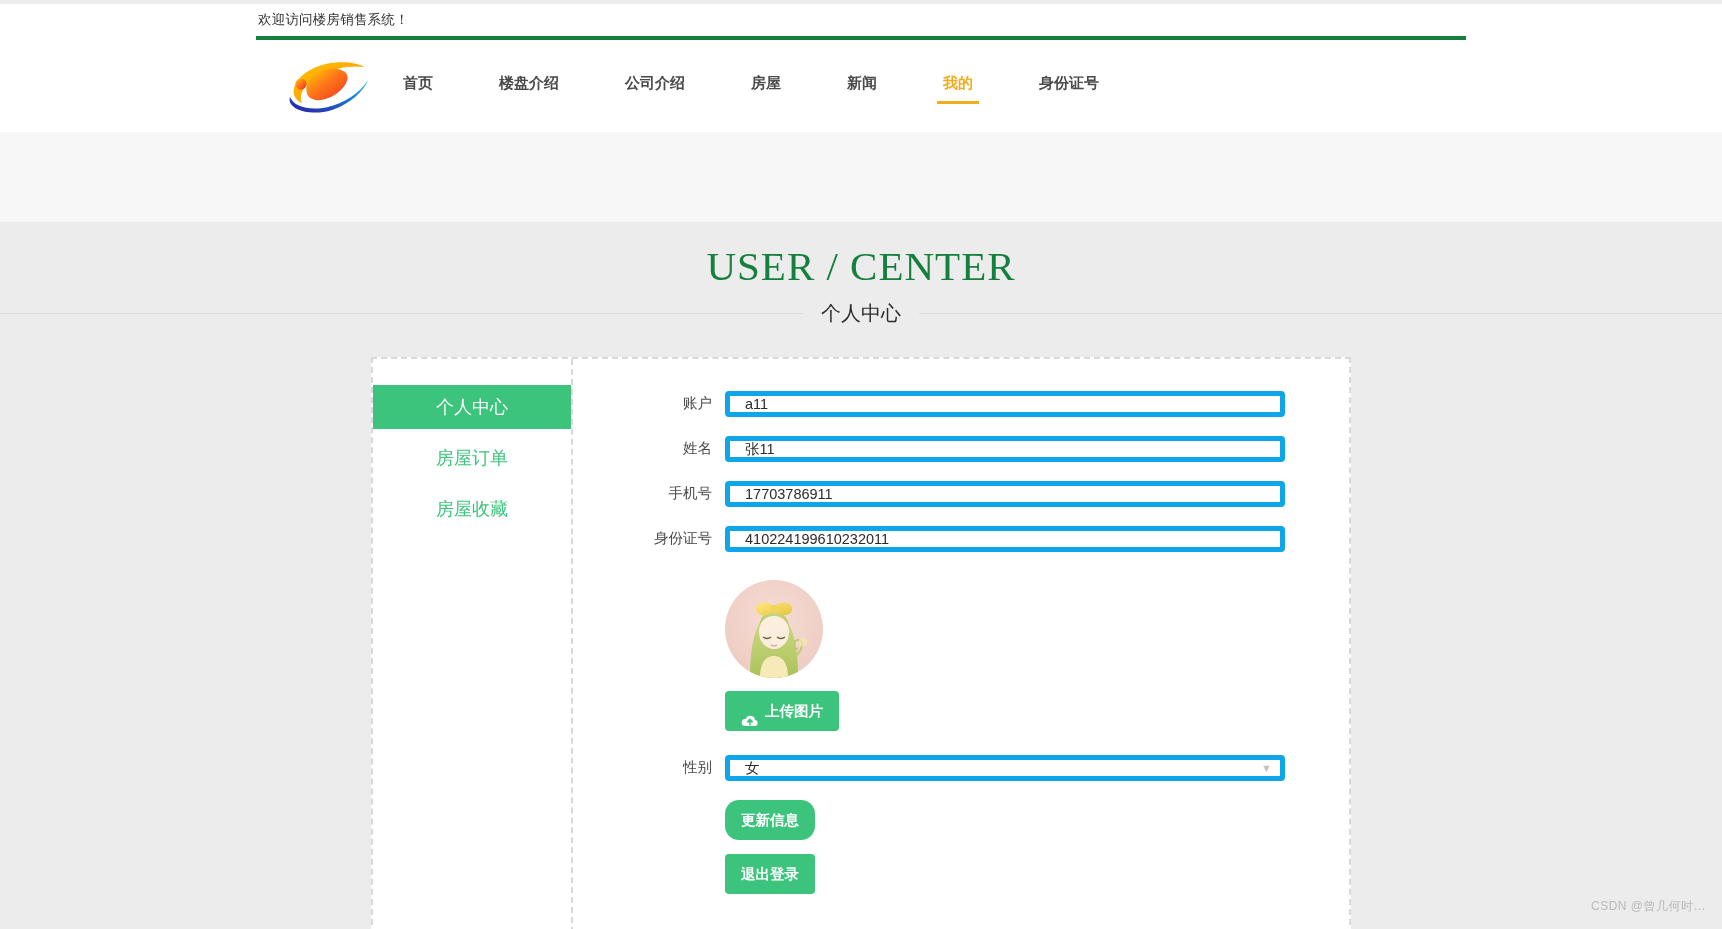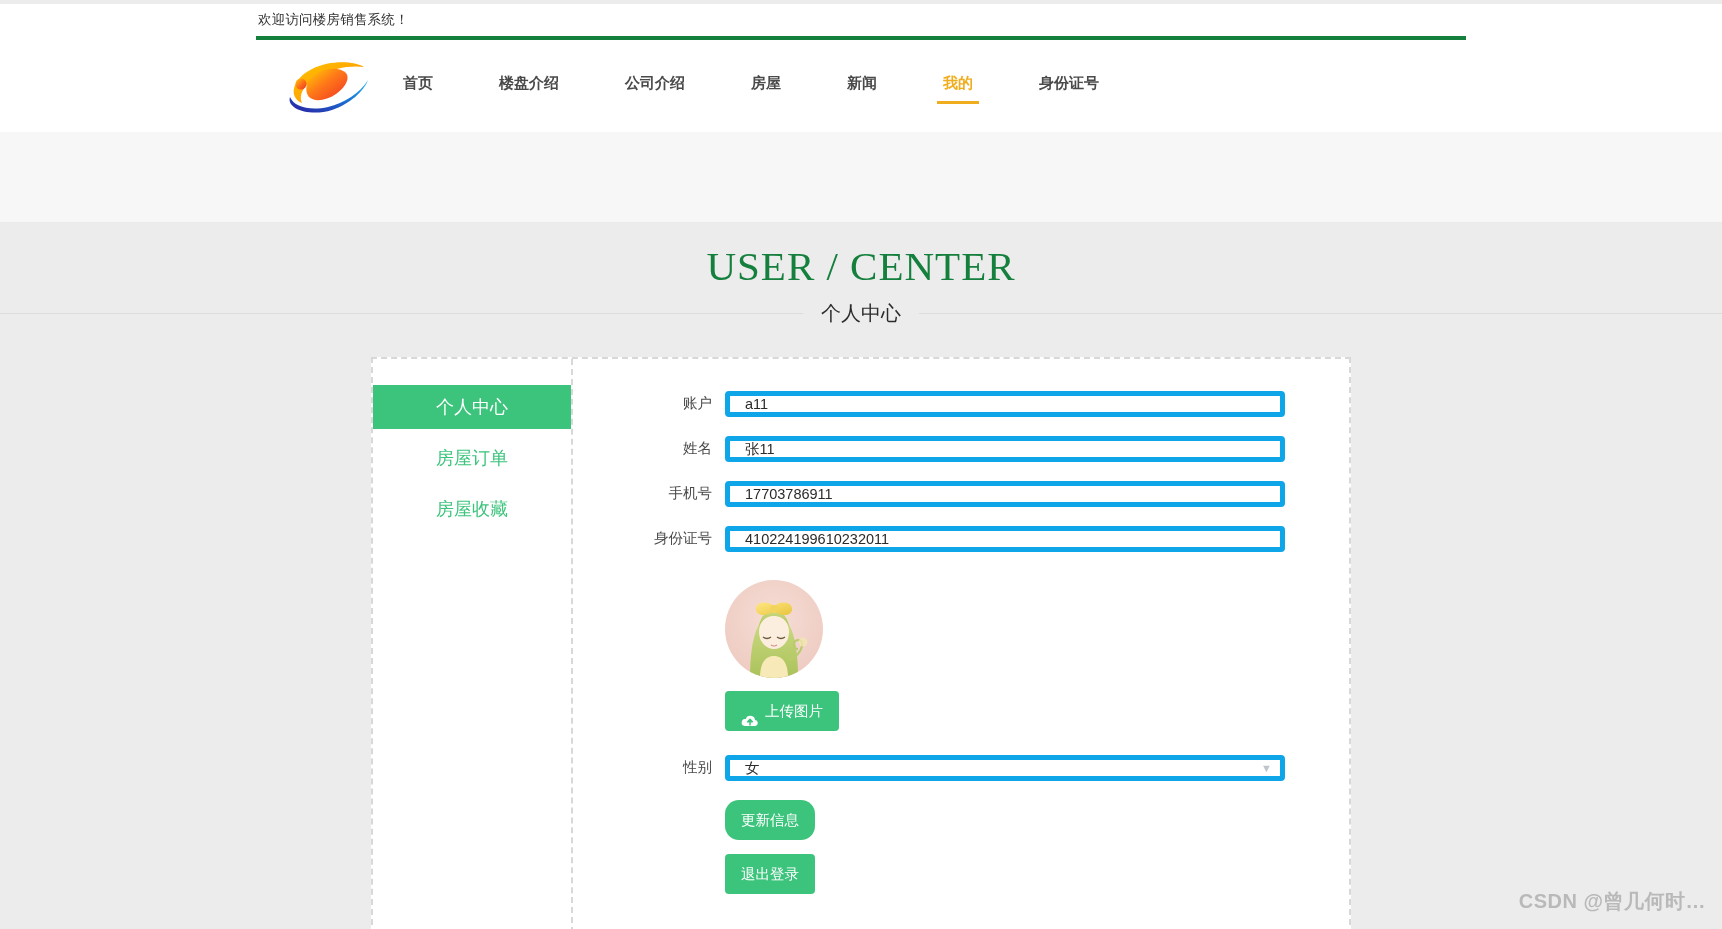--- a/index.html
+++ b/index.html
@@ -214,35 +214,35 @@
     color: #fff;
     font-size: 14.5px;
     padding: 0 16px;
     height: 40px;
     line-height: 40px;
     cursor: pointer;
     font-family: "Liberation Sans", "DejaVu Sans", sans-serif;
     display: inline-flex;
     align-items: center;
     gap: 6px;
+    font-weight: bold;
   }
   .btn-upload { margin-bottom: 24px; }
   .btn-update { margin-bottom: 14px; border-radius: 14px; }
   .cloud-icon { display: inline-block; width: 18px; height: 15px; }
 
   
   .watermark {
     position: absolute;
     right: 16px;
     bottom: 14px;
-    font-size: 20px;
+    font-size: 12px;
     color: #b9b9b9;
     letter-spacing: .5px;
     user-select: none;
-    font-weight: bold;
   }
 </style>
 </head>
 <body>
 
 <div class="topbar">
   <div class="topbar-inner">
     <span class="welcome-text">欢迎访问楼房销售系统！</span>
   </div>
 </div>

